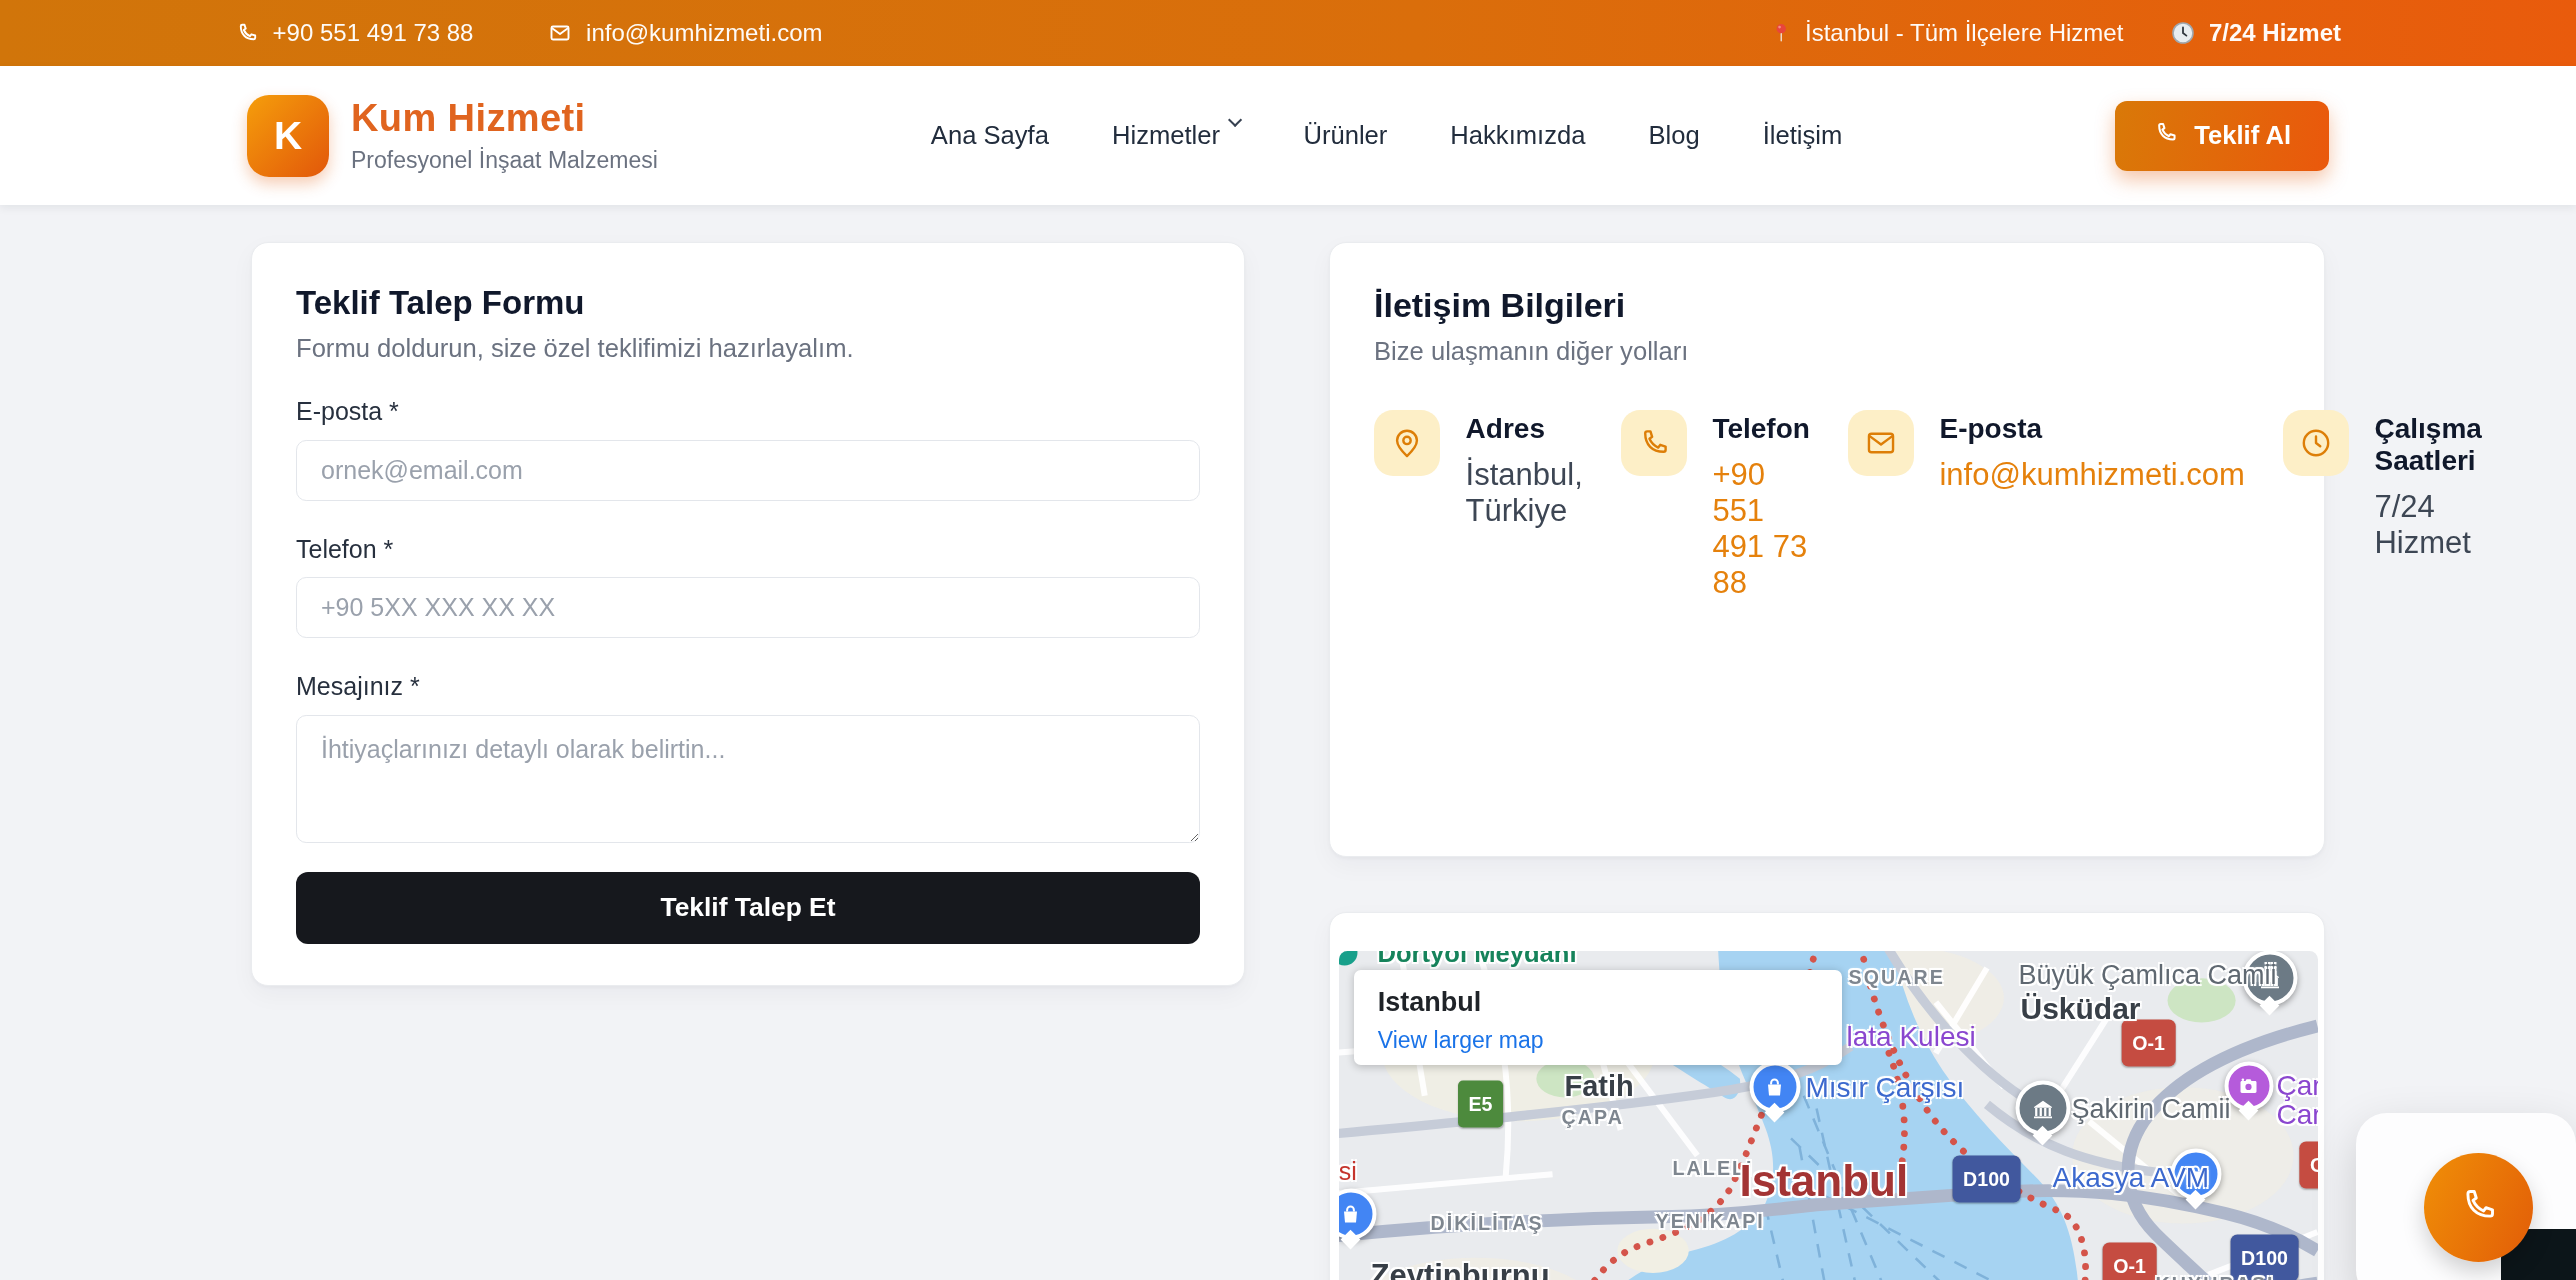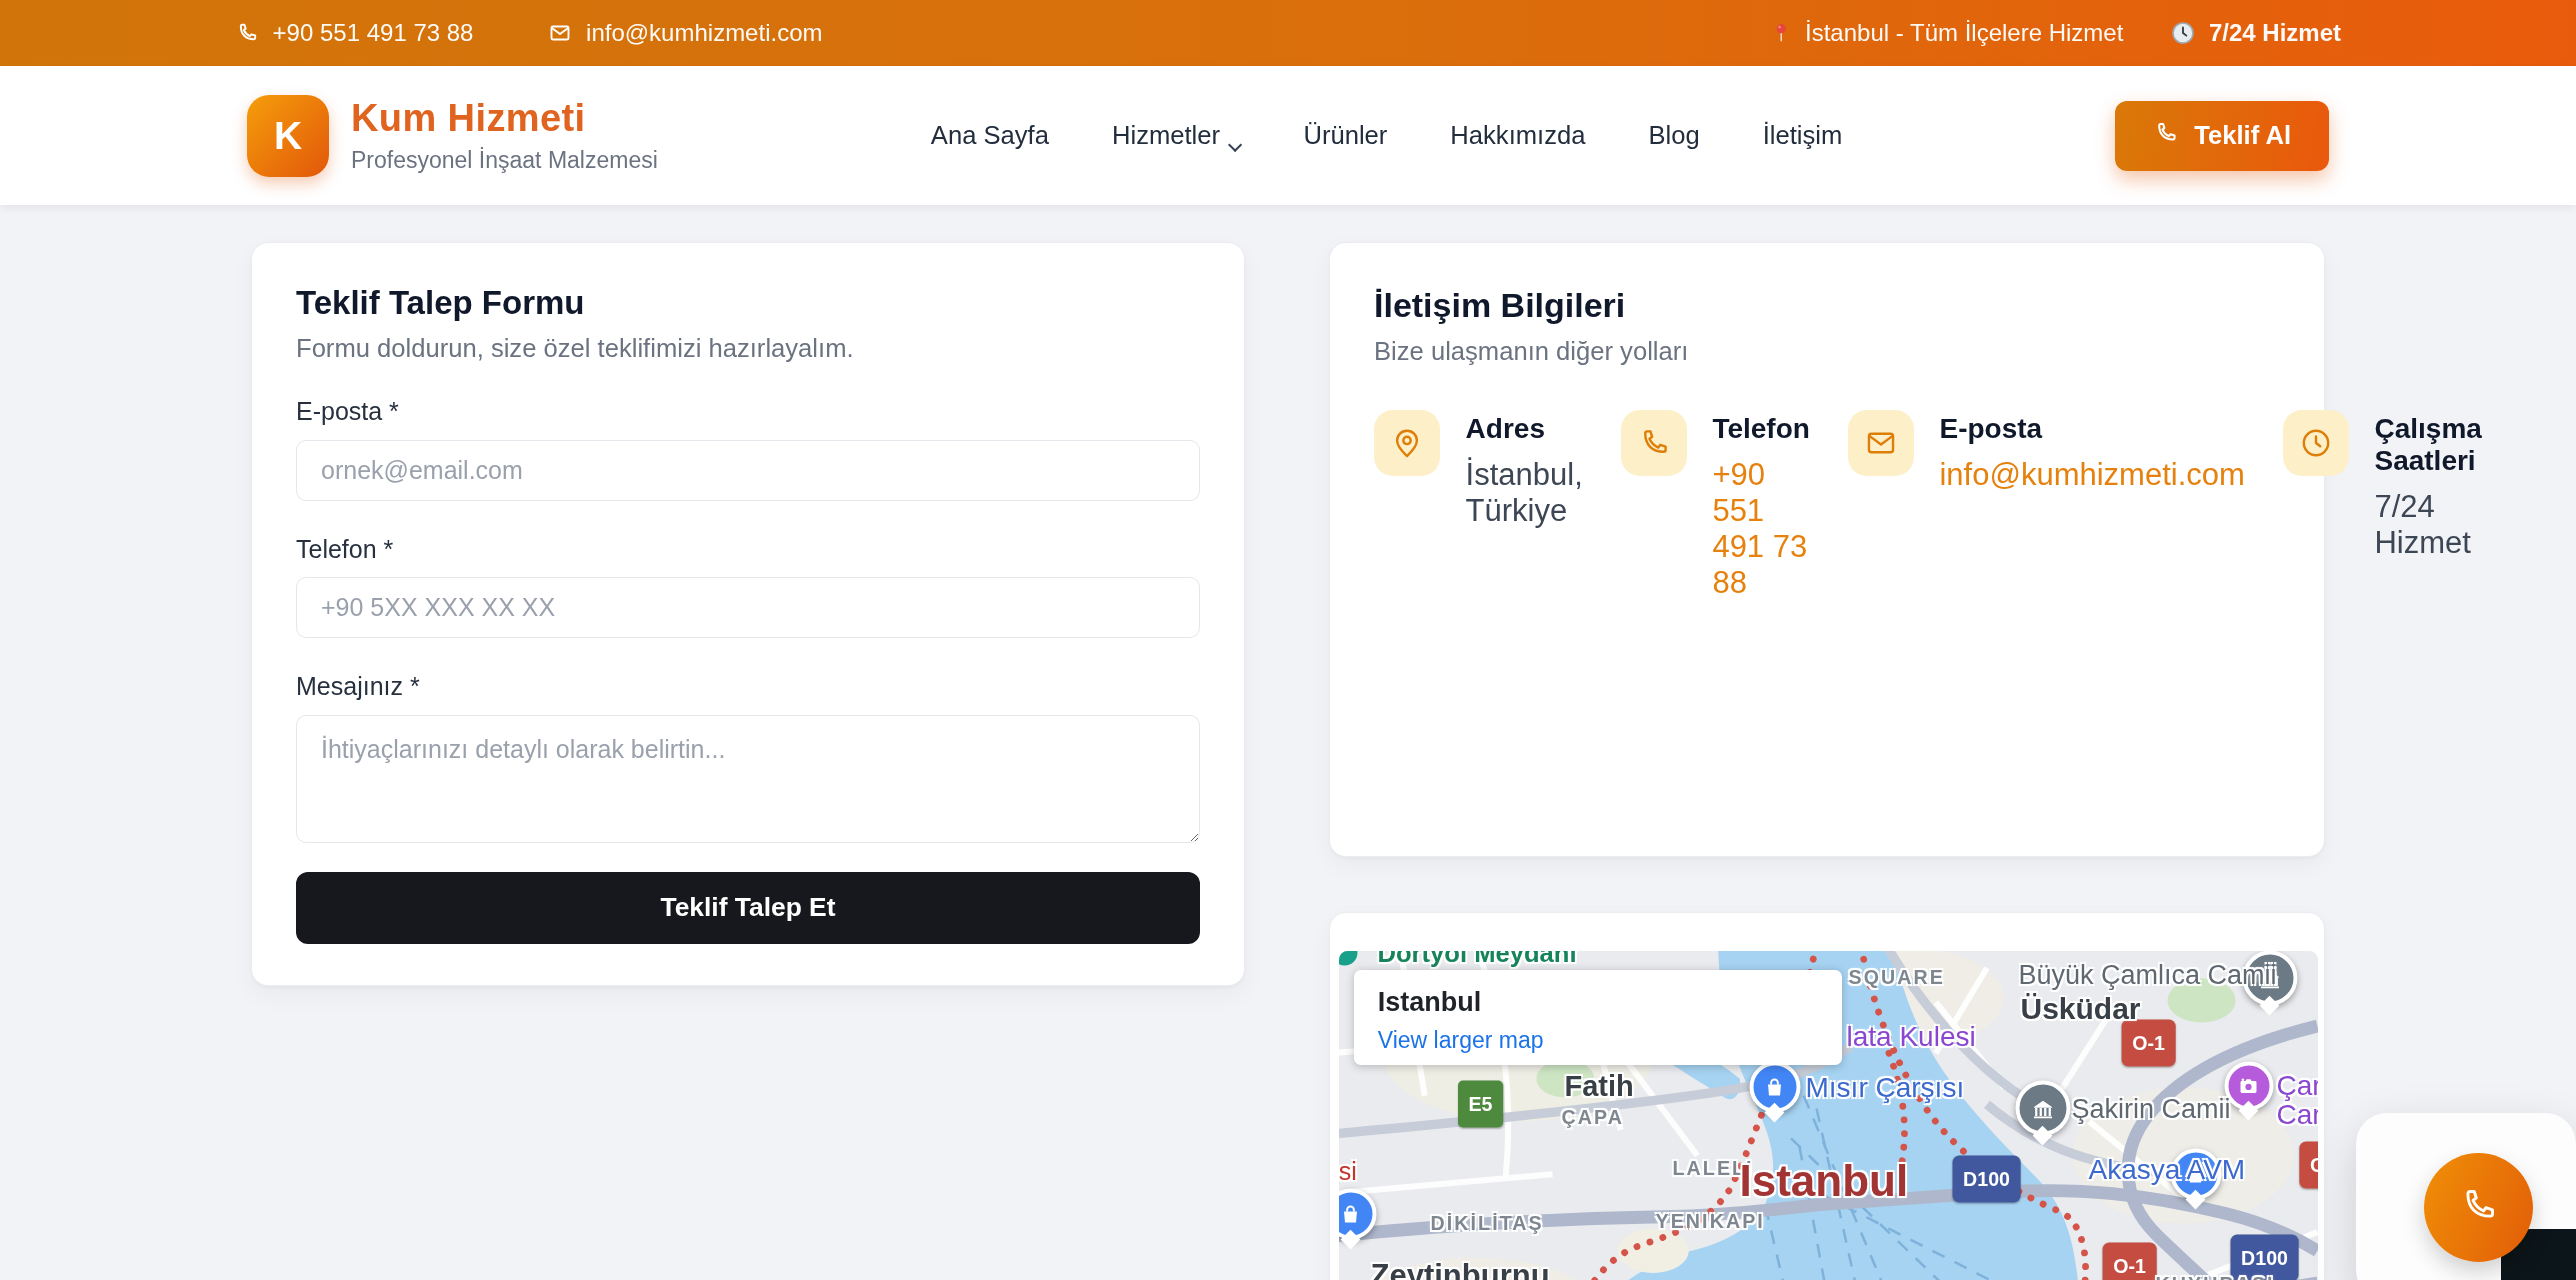--- a/index.html
+++ b/index.html
@@ -20,21 +20,21 @@
   
   .header { height:139px; background:#FFFFFF; display:flex; align-items:center; padding:0 247px;
     box-shadow:0 2.6px 8.5px rgba(16,24,40,.07); position:relative; z-index:5; }
   .brand { display:flex; align-items:center; gap:22px; }
   .logo { width:82px; height:82px; border-radius:22px; background:linear-gradient(135deg,#F59E0B,#E2570A);
     display:flex; align-items:center; justify-content:center; color:#fff; font-size:39px; font-weight:700;
     box-shadow:0 6.8px 15.3px rgba(226,90,10,.30); }
   .brand-title { font-size:38px; font-weight:700; color:#E0641F; letter-spacing:0.4px; }
   .brand-sub { font-size:23px; color:#6B7280; margin-top:6.8px; }
   .nav { flex:1; display:flex; justify-content:center; align-items:center; gap:63px; }
-  .nav-item { font-size:25.6px; color:#222D3D; font-weight:500; cursor:pointer; display:flex; align-items:flex-end; gap:10.2px; }
+  .nav-item { font-size:25.6px; color:#222D3D; font-weight:500; cursor:pointer; display:flex; align-items:flex-start; gap:10.2px; }
   .chev { width:10.2px; height:10.2px; border-right:2.2px solid #374151; border-bottom:2.2px solid #374151;
     transform:rotate(45deg); margin-top:-6px; }
   .cta-btn { display:flex; align-items:center; gap:15.3px; height:70px; padding:0 38px; border:none; cursor:pointer;
     border-radius:12px; background:linear-gradient(100deg,#D97908,#EA580C); color:#fff; font-size:25.6px; font-weight:600;
     font-family:inherit; box-shadow:0 8.5px 19px rgba(226,90,10,.35); }
 
   
   .main { display:flex; gap:84px; padding:37px 251px 0; align-items:flex-start; }
   .card { background:#fff; border:0.9px solid #EAECEF; border-radius:17px;
     box-shadow:0 1.7px 3.4px rgba(16,24,40,.03), 0 8.5px 24px rgba(16,24,40,.04); }
@@ -404,21 +404,21 @@
           <span class="map-label lb-town" style="left:682px; top:41px;">Üsküdar</span>
           <span class="map-label lb-purple" style="left:508px; top:70px;">lata Kulesi</span>
           <span class="map-label lb-blue" style="left:467px; top:121px;">Mısır Çarşısı</span>
           <span class="map-label lb-town" style="left:226px; top:119px; font-size:29px;">Fatih</span>
           <span class="map-label lb-caps" style="left:223px; top:155px;">ÇAPA</span>
           <span class="map-label lb-poi" style="left:733px; top:143px;">Şakirin Camii</span>
           <span class="map-label lb-purple" style="left:938px; top:119px;">Çaml</span>
           <span class="map-label lb-purple" style="left:938px; top:148px;">Caml</span>
           <span class="map-label lb-caps" style="left:334px; top:206px;">LALELI</span>
           <span class="map-label lb-city" style="left:401px; top:205px;">Istanbul</span>
-          <span class="map-label lb-blue" style="left:714px; top:203px;margin-left:36px;">Akasya AVM</span>
+          <span class="map-label lb-blue" style="left:714px; top:211px;">Akasya AVM</span>
           <span class="map-label lb-red" style="left:-13.6px; top:206px;">esi</span>
           <span class="map-label lb-caps" style="left:92px; top:261px;">DİKİLİTAŞ</span>
           <span class="map-label lb-caps" style="left:317px; top:259px;">YENIKAPI</span>
           <span class="map-label lb-town" style="left:32px; top:307px; font-size:31px;">Zeytinburnu</span>
           <span class="map-label lb-caps" style="left:817px; top:322px;">KUYUBAŞI</span>
 
           <div class="map-infobox">
             <div class="mi-title">Istanbul</div>
             <a class="mi-link">View larger map</a>
           </div>

